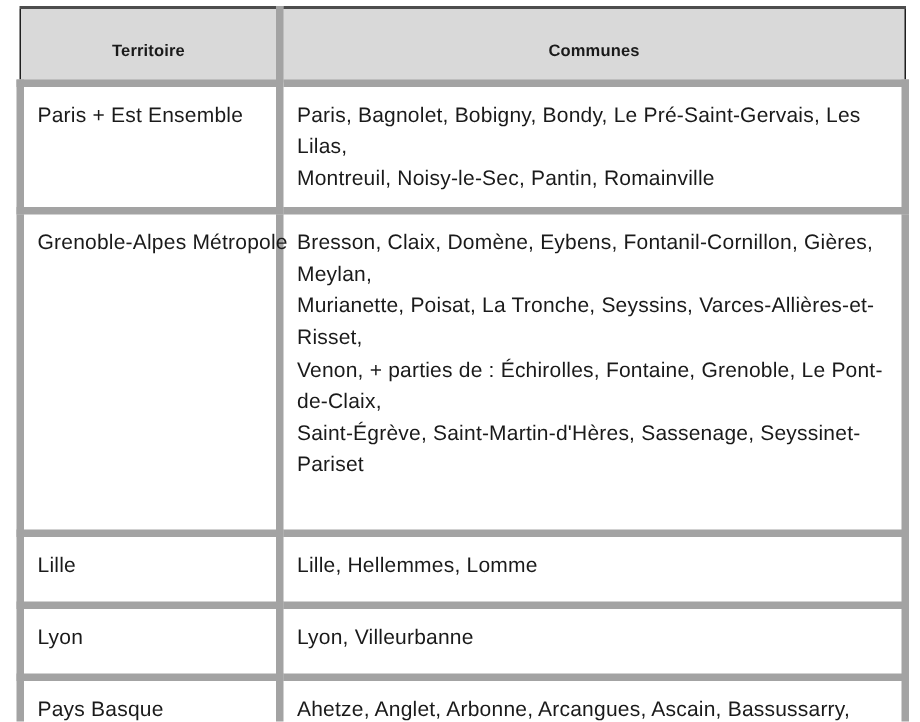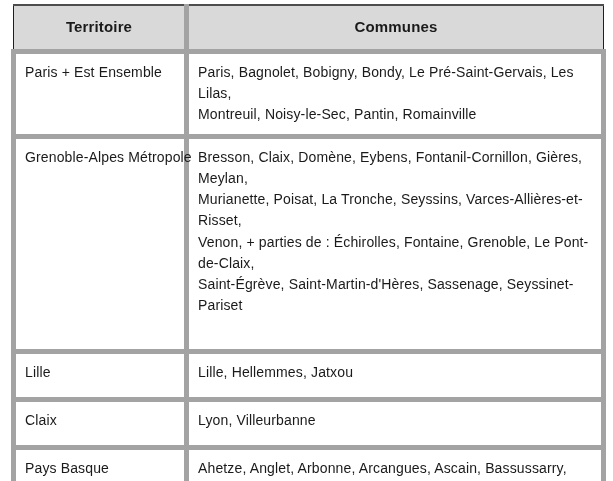--- a/index.html
+++ b/index.html
@@ -36,22 +36,22 @@
     vertical-align: top;
     padding: 8px 9px 8px 9px;
     font-size: 14px;
     line-height: 1.52;
     letter-spacing: 0.01em;
   }
 
   table.territoires thead th {
     background: #d9d9d9;
     font-weight: bold;
-    font-size: 15px;
-    padding-top: 10px;
+    font-size: 11px;
+    padding-top: 20px;
     padding-bottom: 10px;
     border-top: 2px solid #4d4d4d;
     border-bottom: 1px solid #1f1f1f;
   }
   table.territoires thead th.col-head-left  { border-left: 1px solid #1f1f1f; }
   table.territoires thead th.col-head-right { border-right: 1px solid #1f1f1f; }
 
   table.territoires tbody td.cell-territoire {
     white-space: nowrap;
   }
@@ -88,24 +88,24 @@
       </tr>
       <tr data-rowpad="tall">
         <td class="cell-territoire">Grenoble-Alpes Métropole</td>
         <td class="cell-communes">Bresson, Claix, Domène, Eybens, Fontanil-Cornillon, Gières, Meylan,
 Murianette, Poisat, La Tronche, Seyssins, Varces-Allières-et-Risset,
 Venon, + parties de : Échirolles, Fontaine, Grenoble, Le Pont-de-Claix,
 Saint-Égrève, Saint-Martin-d'Hères, Sassenage, Seyssinet-Pariset</td>
       </tr>
       <tr data-rowpad="mid">
         <td class="cell-territoire">Lille</td>
-        <td class="cell-communes">Lille, Hellemmes, Jatxou</td>
+        <td class="cell-communes">Lille, Hellemmes, Lomme</td>
       </tr>
       <tr data-rowpad="mid">
-        <td class="cell-territoire">Claix</td>
+        <td class="cell-territoire">Lyon</td>
         <td class="cell-communes">Lyon, Villeurbanne</td>
       </tr>
       <tr data-rowpad="none">
         <td class="cell-territoire">Pays Basque</td>
         <td class="cell-communes">Ahetze, Anglet, Arbonne, Arcangues, Ascain, Bassussarry, Bayonne,
 Biarritz, Bidart, Biriatou, Boucau, Ciboure, Guéthary, Hendaye, Jatxou,
 Lahonce, Larressore, Mouguerre, Saint-Jean-de-Luz,
 Saint-Pierre-d'Irube, Urcuit, Urrugne, Ustaritz, Villefranque</td>
       </tr>
     </tbody>

